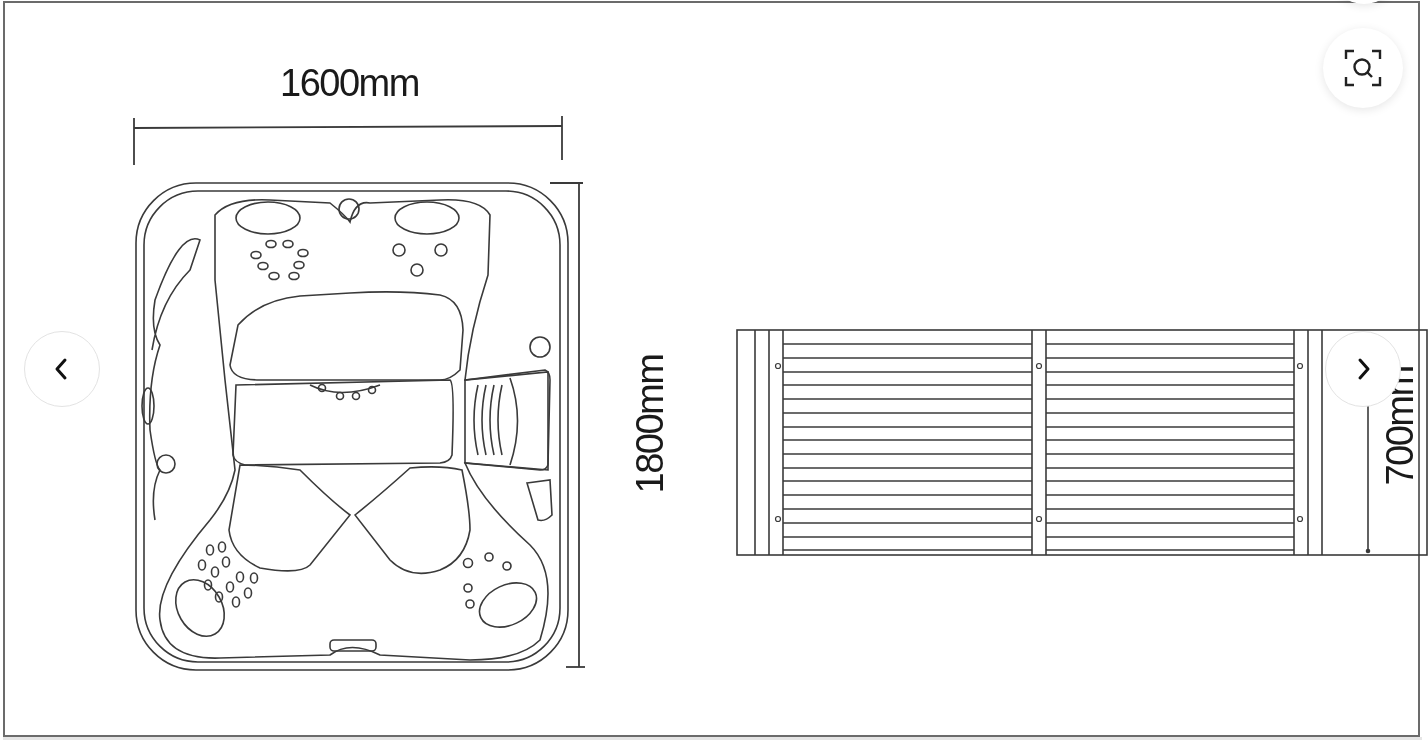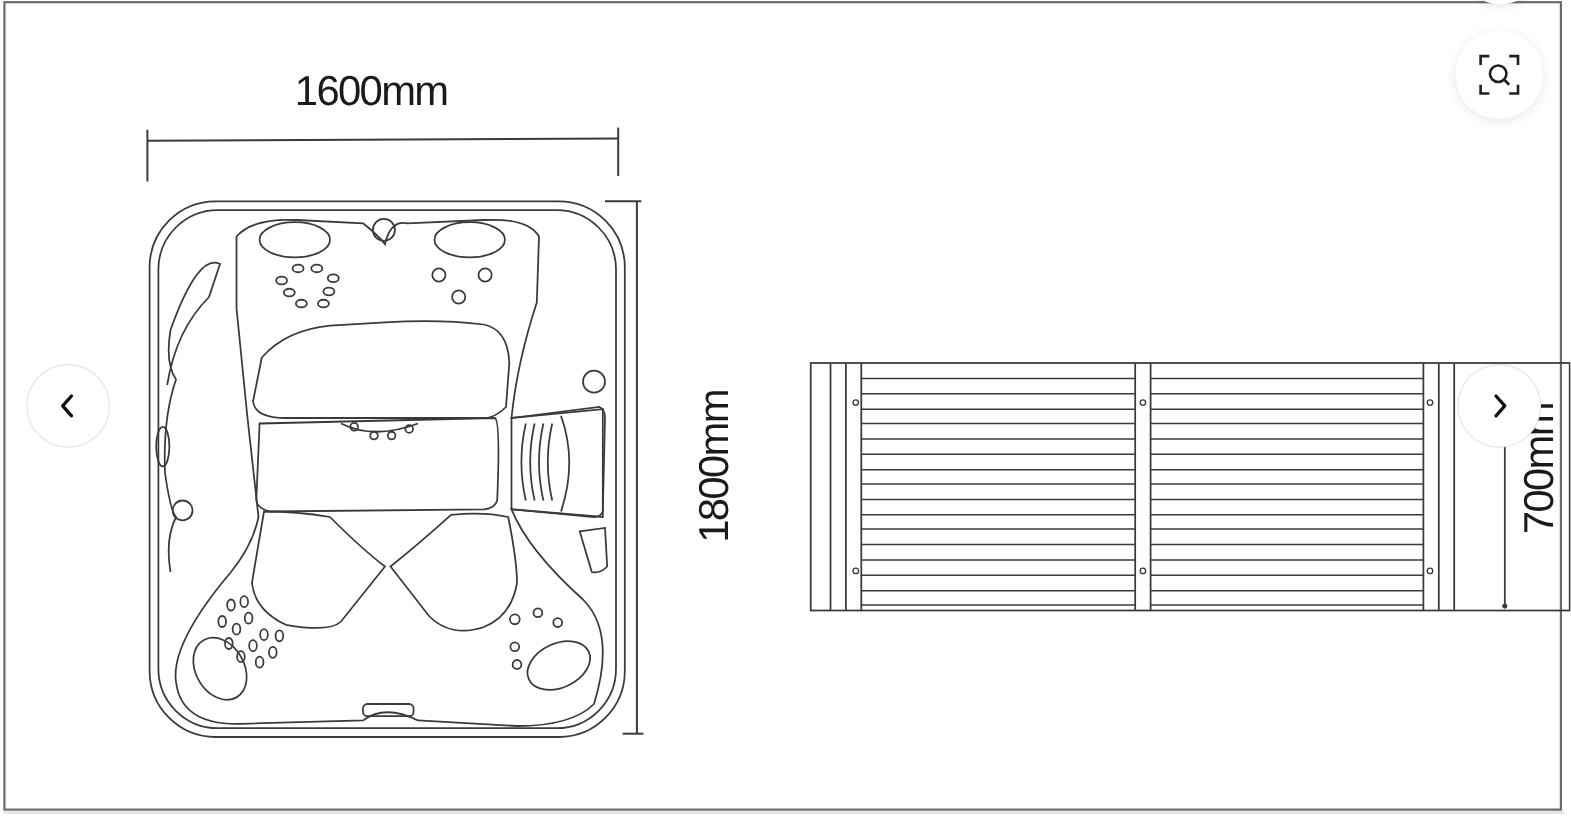--- a/index.html
+++ b/index.html
@@ -1,20 +1,20 @@
 <!DOCTYPE html>
 <html><head>
   <meta charset="utf-8">
   <style>
     html, body { margin:0; padding:0; background:#ffffff; }
     body { width:1428px; height:744px; position:relative; overflow:hidden; font-family:"Liberation Sans", sans-serif; }
     .frame { position:absolute; left:3px; top:1px; width:1417px; height:736px; border:2px solid #6b6b6b; box-sizing:border-box; background:#fff; overflow:hidden; }
     .frame-bottom-shadow { position:absolute; left:3px; top:737px; width:1419px; height:3px; background:#e5e5e5; }
     .dim-label { position:absolute; color:#1a1a1a; font-size:38px; letter-spacing:-1.5px; font-family:"Liberation Sans", sans-serif; white-space:nowrap; }
-    .dim-1600 { left:268px; top:62px; }
+    .dim-1600 { left:280px; top:62px; }
     .dim-1800 { left:650px; top:424px; transform:translate(-50%,-50%) rotate(-90deg); }
     .dim-700 { left:1400px; top:426px; transform:translate(-50%,-50%) rotate(-90deg); }
     svg.drawing { position:absolute; left:0; top:0; }
     .nav-btn { position:absolute; width:76px; height:76px; border-radius:50%; background:#fff; border:1px solid #e3e3e3; box-sizing:border-box; display:flex; align-items:center; justify-content:center; cursor:pointer; }
     .nav-prev { left:24px; top:331px; }
     .nav-next { left:1325px; top:331px; }
     .zoom-btn { position:absolute; left:1323px; top:28px; width:80px; height:80px; border-radius:50%; background:#fff; box-shadow:0 2px 10px rgba(0,0,0,0.10); display:flex; align-items:center; justify-content:center; cursor:pointer; }
     .top-partial { position:absolute; left:1336px; top:-40px; width:56px; height:44px; border-radius:50%; background:#fff; box-shadow:0 2px 8px rgba(0,0,0,0.10); }
   </style>
 </head>

